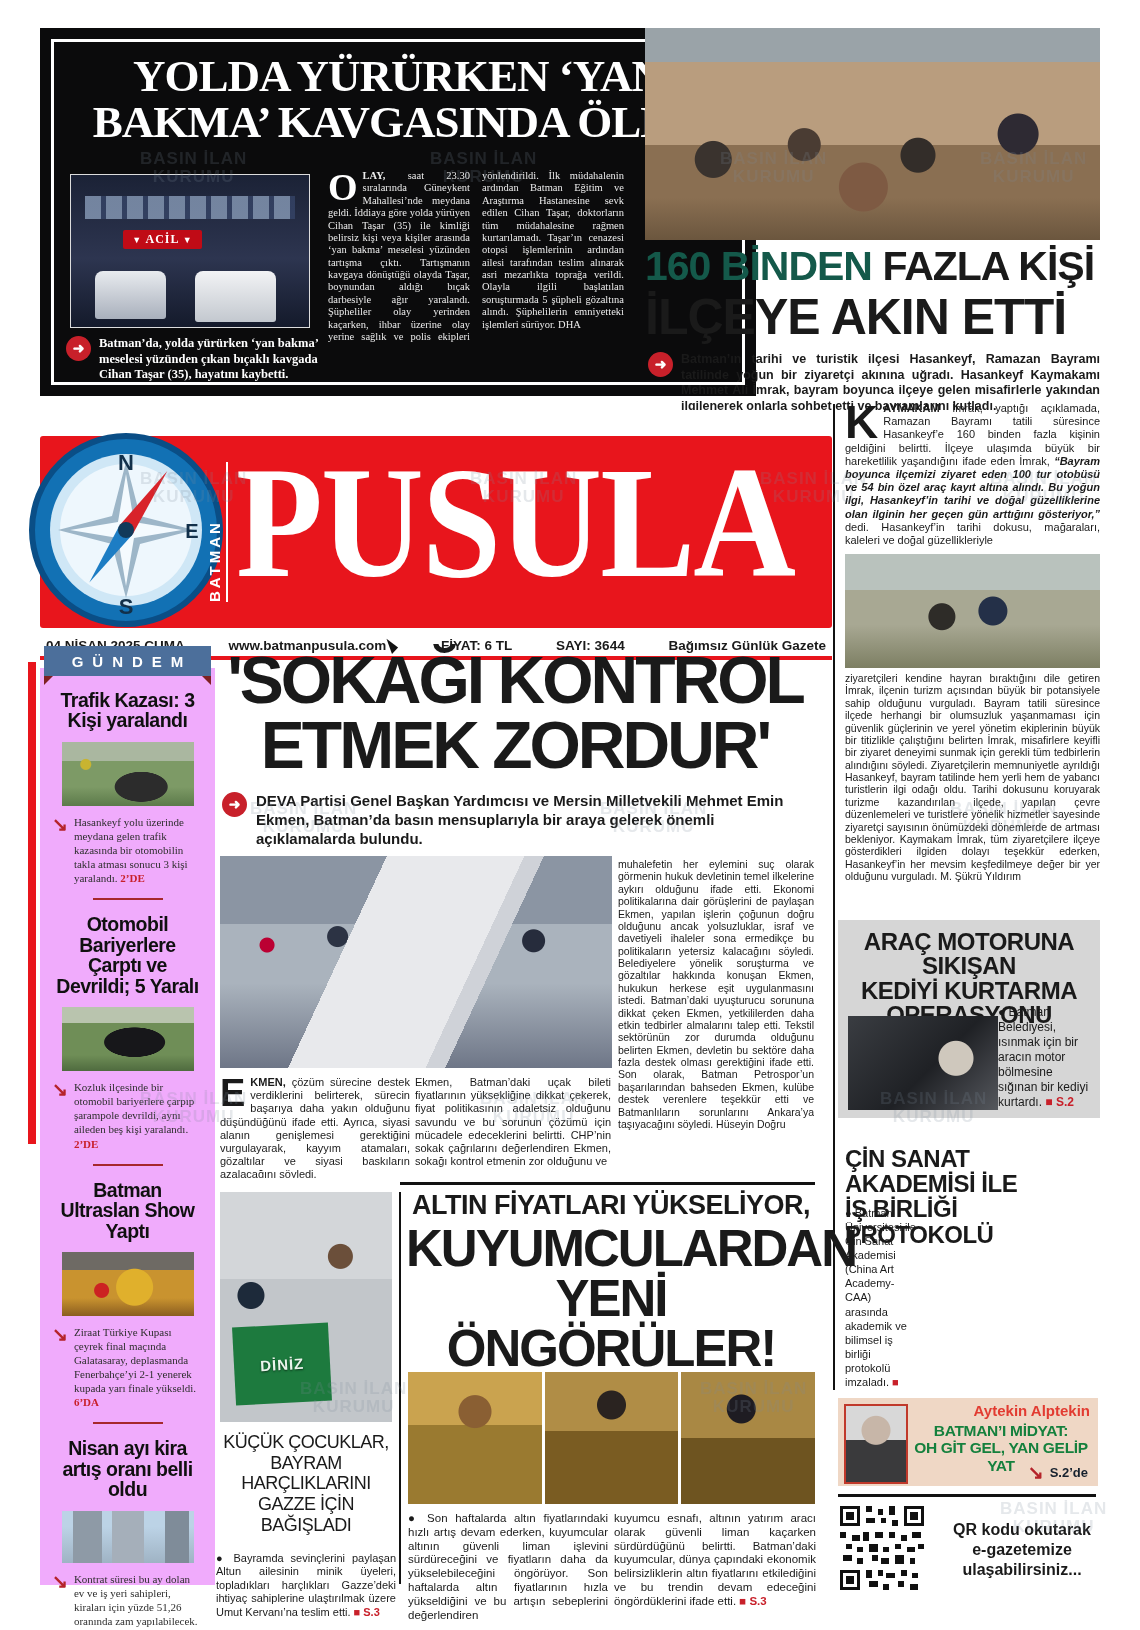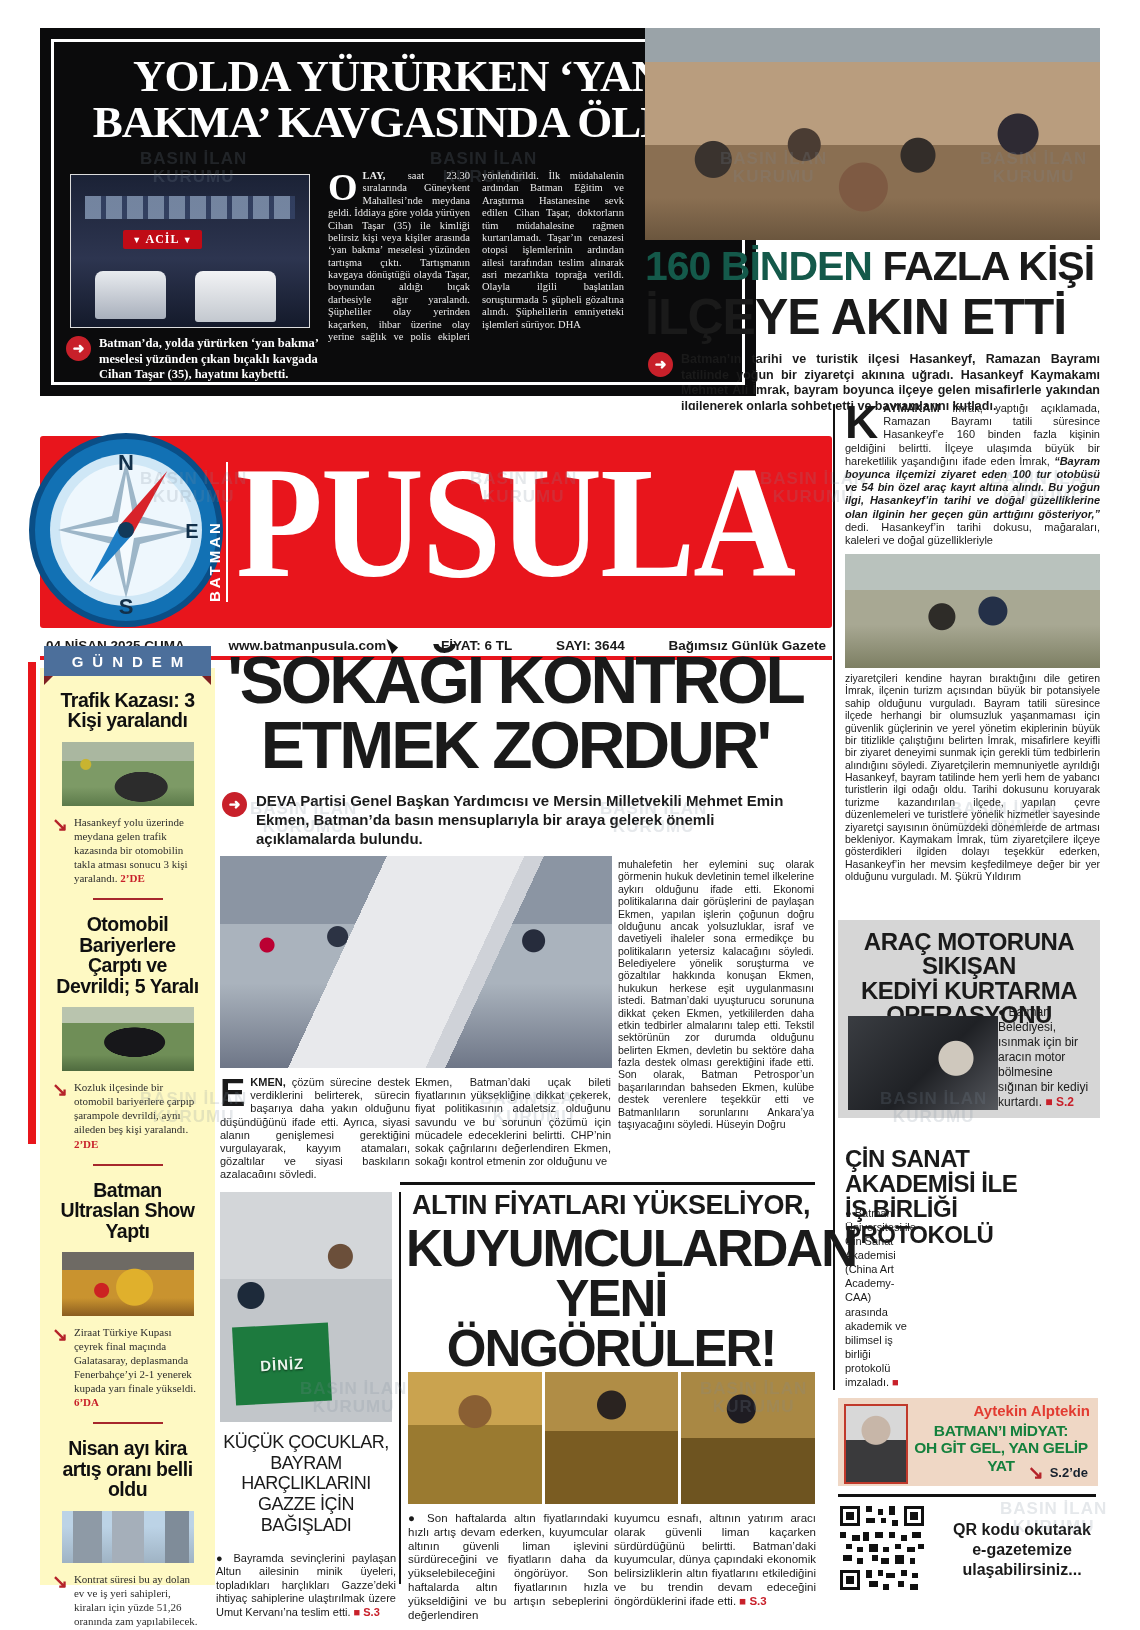--- a/index.html
+++ b/index.html
@@ -100,21 +100,21 @@
   .col-name{position:absolute;right:8px;top:4px;color:#e23b31;font-weight:800;font-size:15px;}
   .col-title{position:absolute;left:70px;right:4px;top:24px;text-align:center;color:#15803d;
              font-weight:900;font-size:15.5px;line-height:1.12;letter-spacing:-.3px;}
   .col-page{position:absolute;right:10px;bottom:4px;font-weight:800;font-size:13px;color:#16212e;display:flex;align-items:center;}
 
   .qr-rule{left:838px;top:1494px;width:258px;height:3px;background:#111;position:absolute;}
   .qr{left:840px;top:1506px;width:84px;height:84px;position:absolute;}
   .qr-text{left:938px;top:1520px;width:168px;text-align:center;font-weight:800;font-size:16px;line-height:1.25;position:absolute;}
 
   
-  .sidebar{left:40px;top:668px;width:175px;height:917px;background:#fef9c3;}
+  .sidebar{left:40px;top:668px;width:175px;height:917px;background:#f0abfc;}
   .gundem{position:absolute;left:4px;top:-22px;width:167px;height:30px;background:#4c6f9b;color:#fff;
           display:flex;align-items:center;justify-content:center;font-weight:800;font-size:15px;letter-spacing:9px;padding-left:9px;box-sizing:border-box;}
   .gundem::before{content:"";position:absolute;left:0;top:100%;border-top:9px solid #7e2022;border-right:9px solid transparent;}
   .gundem::after{content:"";position:absolute;right:0;top:100%;border-top:9px solid #7e2022;border-left:9px solid transparent;}
   .sb-item{padding:14px 12px 0;}
   .sb-title{text-align:center;font-weight:800;font-size:19.5px;line-height:1.05;letter-spacing:-.5px;color:#101010;}
   .sb-photo{position:relative;width:132px;height:64px;margin:11px auto 0;}
   .sb-note{display:flex;margin-top:9px;font-family:"Liberation Serif",serif;font-size:11px;line-height:1.28;color:#2e2e2e;}
   .sb-div{width:70px;height:2px;background:#a6282c;margin:13px auto 0;}
   .ph-crash1{background:radial-gradient(ellipse at 60% 70%, #2c2c2c 0 26px, transparent 27px),

